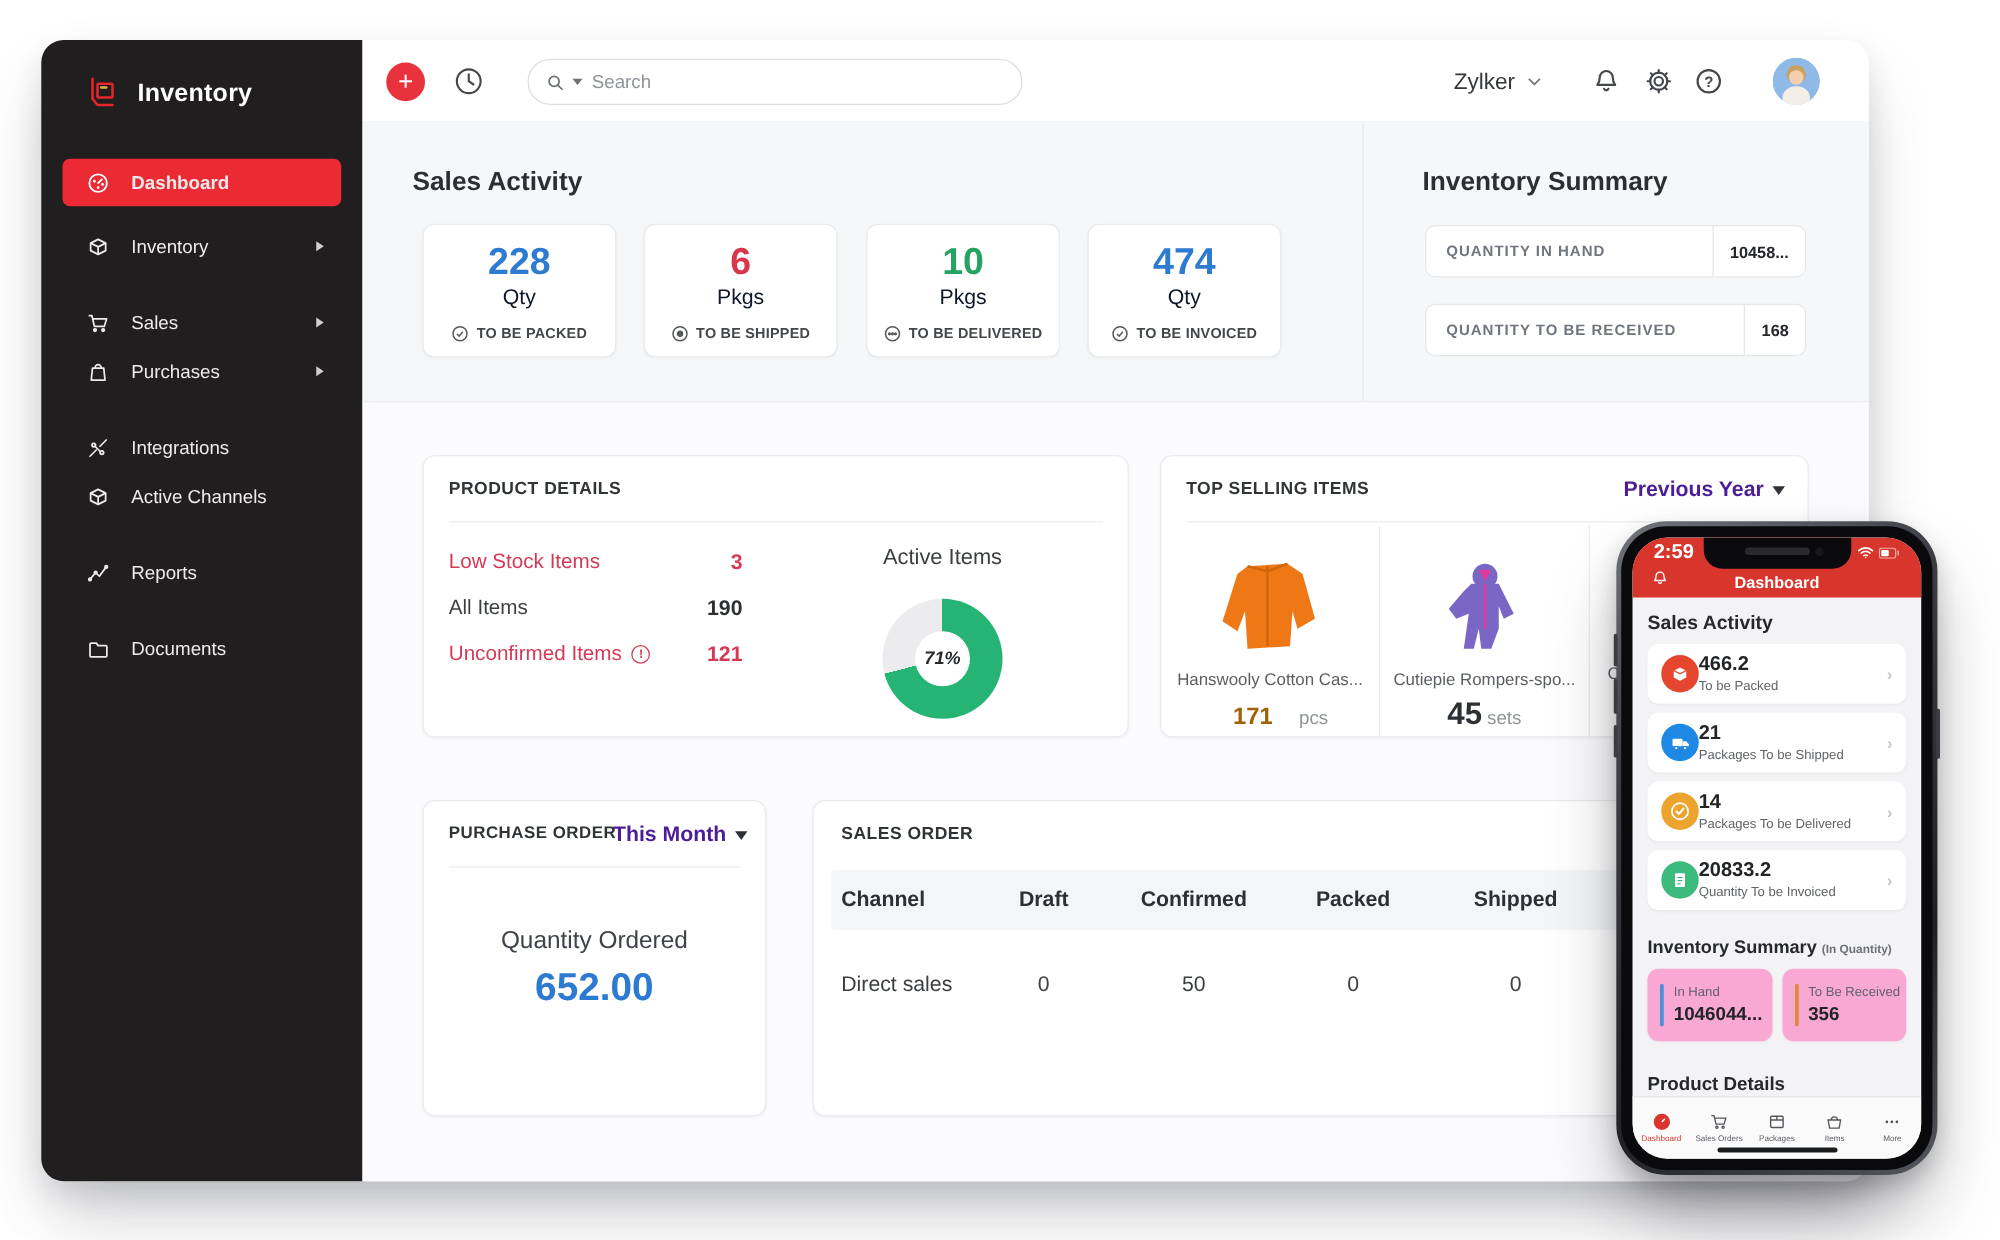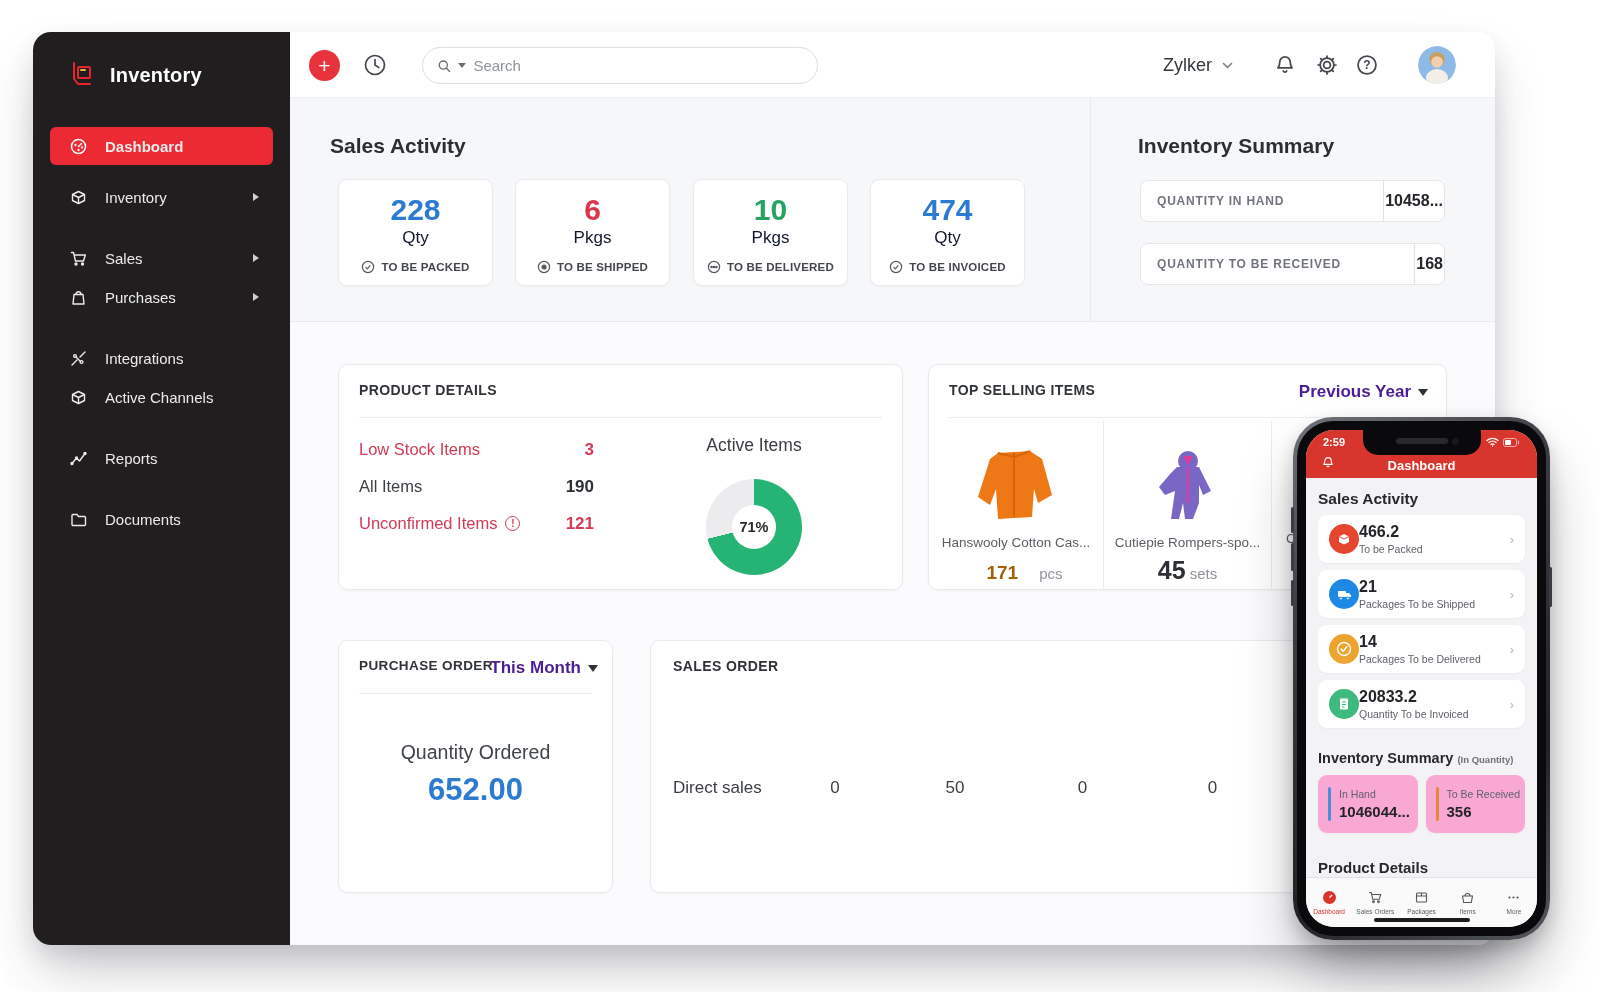--- a/index.html
+++ b/index.html
@@ -31,21 +31,21 @@
 .band-title{position:absolute;font-size:21px;font-weight:600;color:#2b2e33}
 .sa-title{left:40px;top:36px}
 .is-title{left:848px;top:36px}
 .vdiv{position:absolute;left:800px;top:0;bottom:0;width:1px;background:#e8e9ed}
 .sa-card{position:absolute;top:81px;width:155px;height:107px;background:#fff;border:1px solid #e9eaee;border-radius:9px;text-align:center;cursor:pointer;box-shadow:0 1px 2px rgba(16,24,40,.03)}
 .sa-value{font-size:30px;font-weight:600;margin-top:13px;line-height:1.1}
 .sa-unit{font-size:17px;color:#0f172a;margin-top:2px}
 .sa-label{margin-top:12px;display:flex;align-items:center;justify-content:center;gap:6px;font-size:11.5px;font-weight:700;color:#43464b;letter-spacing:.2px}
 .is-row{position:absolute;left:850px;width:305px;height:42px;background:#fff;border:1px solid #e5e6ea;border-radius:8px;display:flex;align-items:center;cursor:pointer}
 .is-label{flex:1;padding-left:16px;font-size:12px;font-weight:600;color:#70757d;letter-spacing:.8px}
-.is-val{border-left:1px solid #e3e4e8;height:100%;display:flex;align-items:center;justify-content:center;font-size:16px;font-weight:700;color:#24262a;padding:0 1px}
+.is-val{border-left:1px solid #e3e4e8;height:100%;display:flex;align-items:center;justify-content:center;font-size:13px;font-weight:700;color:#24262a;padding:0 13px}
 
 .main{position:absolute;left:257px;top:290px;width:1205px;height:623px;background:#fbfbfd;border-radius:0 0 18px 0}
 .card{position:absolute;background:#fff;border:1px solid #e9eaee;border-radius:10px;box-shadow:0 1px 3px rgba(16,24,40,.04)}
 .card-title{position:absolute;left:20px;top:17px;font-size:14px;font-weight:700;letter-spacing:.4px;color:#303338;white-space:nowrap}
 .card-hr{position:absolute;left:20px;right:20px;top:52px;height:1px;background:#ececf0}
 .range{position:absolute;top:17px;display:flex;align-items:center;gap:7px;font-size:17px;font-weight:700;color:#4c1d95;cursor:pointer;white-space:nowrap}
 .range .tri{width:0;height:0;border-top:7px solid #2e3136;border-left:5px solid transparent;border-right:5px solid transparent}
 
 .pd{left:48px;top:42px;width:565px;height:226px}
 .pd-rows{position:absolute;left:20px;top:66px;width:235px}
@@ -82,21 +82,21 @@
 .so-c2{width:160px;text-align:center}
 .so-c3{width:95px;text-align:center}
 .so-c4{width:165px;text-align:center}
 
 .phone{position:absolute;left:1293px;top:417px;width:257px;height:523px;z-index:5}
 .ph-frame{position:absolute;inset:0;border-radius:40px;background:linear-gradient(145deg,#71747a,#3c3e44 28%,#202226 72%,#55585e);box-shadow:0 35px 60px -10px rgba(25,25,35,.4),0 8px 18px rgba(0,0,0,.18)}
 .ph-bezel{position:absolute;inset:4px;border-radius:36px;background:#0a0a0c}
 .ph-screen{position:absolute;inset:13px;border-radius:28px;background:#f3f3f6;overflow:hidden}
 .ph-red{position:absolute;left:0;top:0;right:0;height:48px;background:#d8352c}
 .ph-status{position:absolute;left:0;top:0;right:0;height:22px;display:flex;align-items:center;padding:2px 17px 0;color:#fff}
-.ph-time{font-size:11px;font-weight:700}
+.ph-time{font-size:16px;font-weight:700}
 .ph-sicons{margin-left:auto;display:flex;align-items:center;gap:4px}
 .ph-notch{position:absolute;top:0;left:50%;transform:translateX(-50%);width:118px;height:25px;background:#0a0a0c;border-radius:0 0 15px 15px}
 .ph-slit{position:absolute;left:50%;top:8px;transform:translateX(-50%);width:52px;height:6px;border-radius:3px;background:#28292d}
 .ph-cam{position:absolute;right:22px;top:8px;width:7px;height:7px;border-radius:50%;background:#17181c}
 .ph-hdr{position:absolute;left:0;top:22px;right:0;height:26px;display:flex;align-items:center;justify-content:center;color:#fff;font-size:13px;font-weight:700}
 .ph-bell{position:absolute;left:15px;top:3px}
 .ph-body{position:absolute;left:0;top:48px;right:0;bottom:0;padding:0 12px}
 .ph-h1{margin-top:12px;font-size:15.5px;font-weight:600;color:#26282c}
 .ph-card{height:48px;border-radius:9px;background:#fff;margin-top:7px;display:flex;align-items:center;box-shadow:0 1px 2px rgba(0,0,0,.04);cursor:pointer}
 .ph-card:first-of-type{margin-top:9px}
@@ -363,21 +363,21 @@
               <span>All Items</span>
               <span class="pd-val">190</span>
             </div>
           <div class="pd-row alert">
               <span>Unconfirmed Items</span>
               <span class="info-i">!</span>
               <span class="pd-val">121</span>
             </div>
         </div>
         <div class="donut-label">Active Items</div>
-        <div class="donut" style="background: conic-gradient(rgb(37, 180, 116) 0deg, rgb(37, 180, 116) 71%, rgb(236, 236, 238) 71%, rgb(236, 236, 238) 100%);">
+        <div class="donut" style="background: conic-gradient(rgb(37, 180, 116) 0deg, rgb(37, 180, 116) 71%, rgb(236, 236, 238) 71%, rgb(236, 236, 238) 100%); font-style: italic;">
           <div class="donut-hole">
               <span>71%</span>
             </div>
         </div>
       </div>
 
       <div class="card ts">
         <div class="card-title">TOP SELLING ITEMS</div>
         <div class="range" style="right:18px">
             <span>Previous Year</span>
@@ -416,20 +416,27 @@
           </div>
         <div class="card-hr"></div>
         <div class="po-center">
           <div class="po-mlabel">Quantity Ordered</div>
           <div class="po-value" style="color: rgb(45, 122, 209);">652.00</div>
         </div>
       </div>
 
       <div class="card so">
         <div class="card-title" style="left:22px">SALES ORDER</div>
+        <div class="so-head">
+          <div class="so-c0">Channel</div>
+          <div class="so-c1">Draft</div>
+          <div class="so-c2">Confirmed</div>
+          <div class="so-c3">Packed</div>
+          <div class="so-c4">Shipped</div>
+        </div>
         <div class="so-row">
           <div class="so-c0">Direct sales</div>
           <div class="so-c1">0</div>
           <div class="so-c2">50</div>
           <div class="so-c3">0</div>
           <div class="so-c4">0</div>
         </div>
       </div>
     </div>
   </div>

